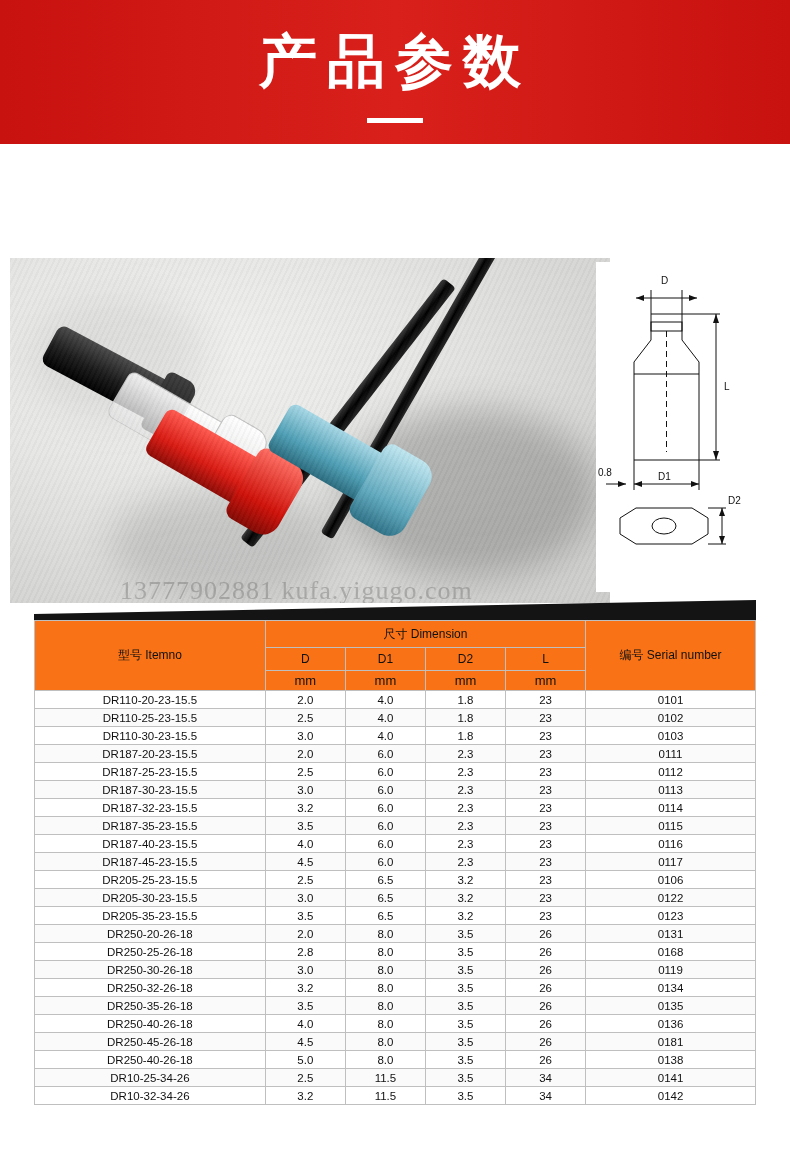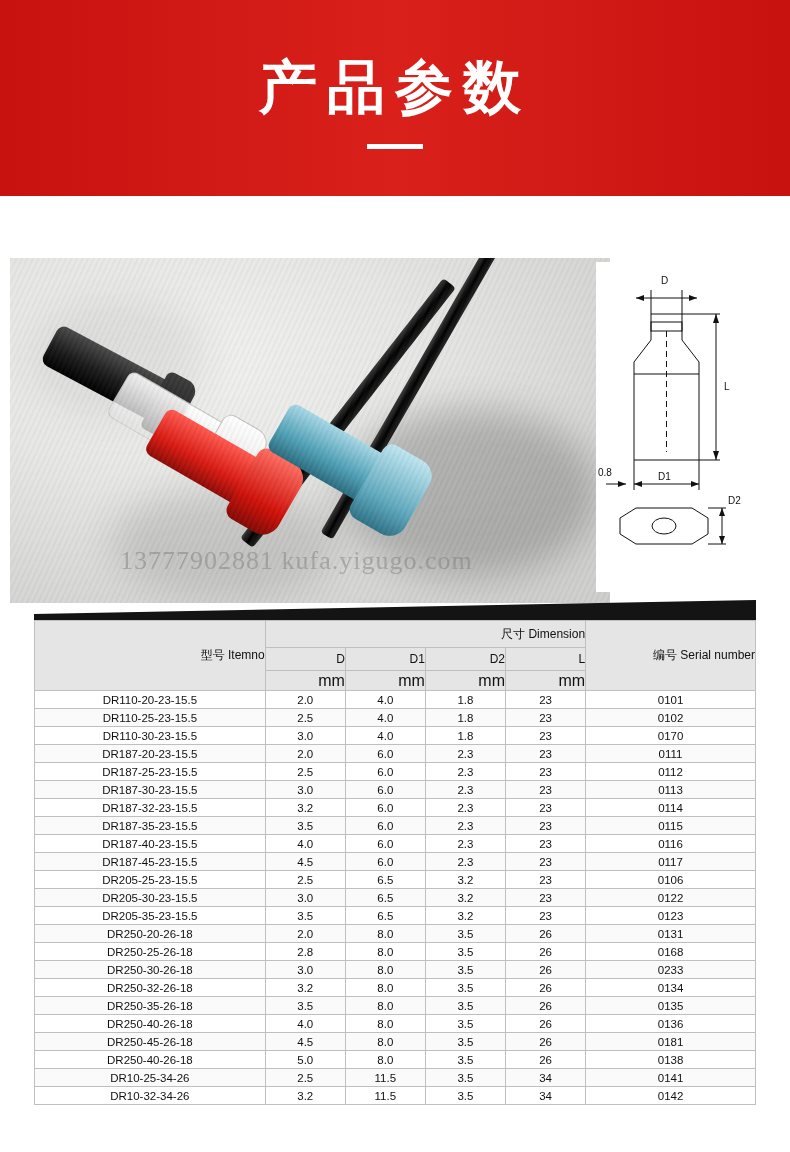--- a/index.html
+++ b/index.html
@@ -7,21 +7,21 @@
     width:790px;height:1152px;
     background:#ffffff;
     font-family:"Liberation Sans", sans-serif;
     overflow:hidden;
   }
   .page{position:relative;width:790px;height:1152px;}
 
   
   .banner{
     position:relative;
-    height:196px;
+    height:144px;
     background:#d11a16;
     background:linear-gradient(90deg,#c8120f 0%,#d9201b 50%,#c8120f 100%);
     display:flex;flex-direction:column;align-items:center;justify-content:center;
   }
   .banner-title{
     color:#ffffff;
     font-size:58px;
     font-weight:bold;
     letter-spacing:10px;
     line-height:1;
@@ -119,21 +119,21 @@
   }
   
   .wire{position:absolute;background:#111;border-radius:4px;}
   .w1{left:330px;top:-10px;width:16px;height:330px;transform:rotate(38deg);
       background:linear-gradient(90deg,#3a3a3a,#000 50%,#242424);}
   .w2{left:392px;top:-30px;width:14px;height:330px;transform:rotate(30deg);
       background:linear-gradient(90deg,#3a3a3a,#000 50%,#242424);}
 
   
   .watermark{
-    position:absolute;left:110px;top:288px;
+    position:absolute;left:110px;top:318px;
     font-size:26px;color:rgba(120,120,120,.45);
     letter-spacing:1px;white-space:nowrap;
     font-family:"Liberation Serif",serif;
   }
 
   
   .drawing{
     position:absolute;left:596px;top:262px;width:184px;height:330px;
     background:#ffffff;
   }
@@ -160,27 +160,26 @@
   }
   th,td{
     border:1px solid #bfbfbf;
     text-align:center;
     padding:0;
     height:17px;
     font-weight:normal;
     white-space:nowrap;
   }
   thead th{
-    background:#e5e5e5;
+    background:#f97316;
     font-size:12px;
-    text-align:right;
   }
   thead tr.h1 th{height:26px;}
   thead tr.h2 th{height:22px;}
-  thead tr.h3 th{height:19px;font-size:16px;}
+  thead tr.h3 th{height:19px;font-size:13px;}
   tbody td{background:#ffffff;}
   tbody tr:nth-child(even) td{background:#fafafa;}
   td.model{width:232px;}
   td.dim{width:80px;}
   td.serial{width:170px;margin-top:16px;}
 </style>
 </head>
 <body>
 
 <div class="page">
@@ -310,21 +309,21 @@
             <td class="dim">1.8</td>
             <td class="dim">23</td>
             <td class="serial">0102</td>
           </tr>
           <tr>
             <td class="model">DR110-30-23-15.5</td>
             <td class="dim">3.0</td>
             <td class="dim">4.0</td>
             <td class="dim">1.8</td>
             <td class="dim">23</td>
-            <td class="serial">0170</td>
+            <td class="serial">0103</td>
           </tr>
           <tr>
             <td class="model">DR187-20-23-15.5</td>
             <td class="dim">2.0</td>
             <td class="dim">6.0</td>
             <td class="dim">2.3</td>
             <td class="dim">23</td>
             <td class="serial">0111</td>
           </tr>
           <tr>
@@ -414,21 +413,21 @@
             <td class="dim">3.5</td>
             <td class="dim">26</td>
             <td class="serial">0168</td>
           </tr>
           <tr>
             <td class="model">DR250-30-26-18</td>
             <td class="dim">3.0</td>
             <td class="dim">8.0</td>
             <td class="dim">3.5</td>
             <td class="dim">26</td>
-            <td class="serial">0233</td>
+            <td class="serial">0119</td>
           </tr>
           <tr>
             <td class="model">DR250-32-26-18</td>
             <td class="dim">3.2</td>
             <td class="dim">8.0</td>
             <td class="dim">3.5</td>
             <td class="dim">26</td>
             <td class="serial">0134</td>
           </tr>
           <tr>

